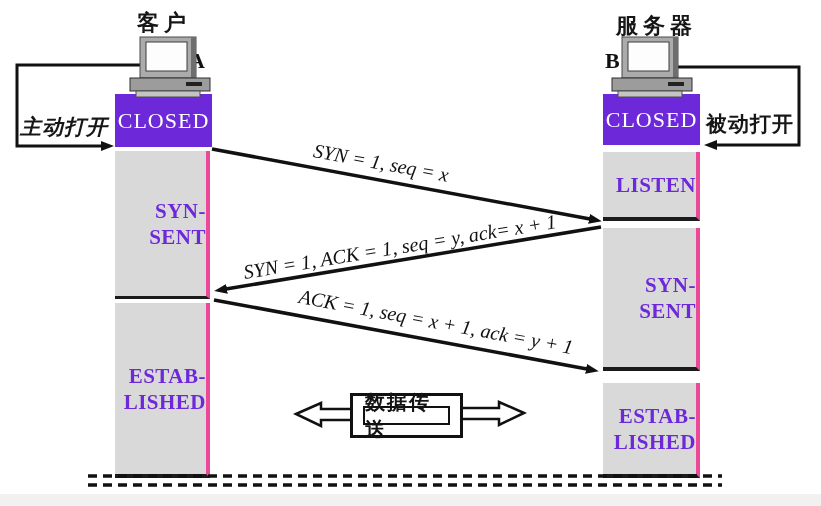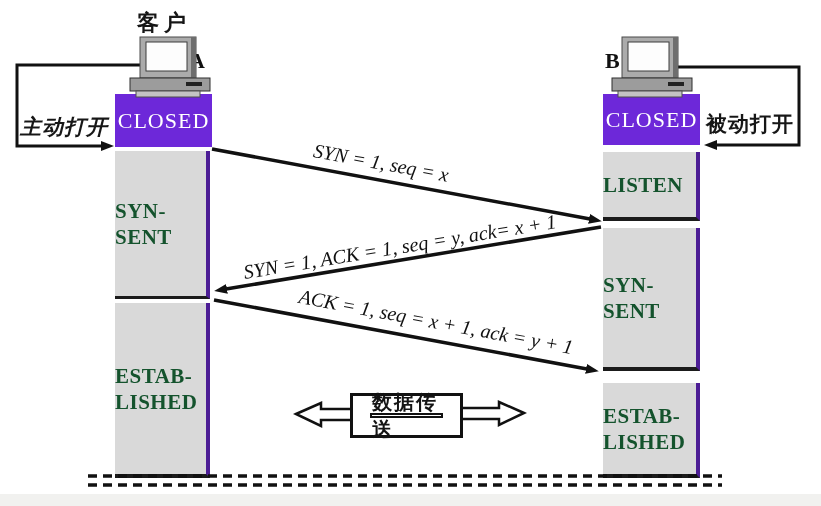--- a/index.html
+++ b/index.html
@@ -49,27 +49,27 @@
     display: flex;
     align-items: center;
     justify-content: center;
     font-size: 22px;
     letter-spacing: 1px;
   }
   .state-box {
     position: absolute;
     z-index: 1;
     background: #d9d9d9;
-    border-right: 4px solid #4c1d95;
+    border-right: 4px solid #ec4899;
     border-bottom: 3px solid #1b1b1b;
     display: flex;
     flex-direction: column;
-    align-items: flex-start;
+    align-items: flex-end;
     justify-content: center;
-    color: #14532d;
+    color: #6d28d9;
     font-size: 21px;
     font-weight: 700;
     line-height: 26px;
     letter-spacing: 0.5px;
   }
   svg.overlay {
     position: absolute;
     left: 0; top: 0;
     z-index: 2;
     pointer-events: none;
@@ -85,21 +85,21 @@
     font-style: italic;
     color: #111;
     white-space: nowrap;
   }
   .dt-box {
     position: absolute;
     z-index: 3;
     left: 350px; top: 393px;
     width: 113px; height: 45px;
     border: 3px solid #111;
-    padding: 17px;
+    padding: 10px;
     background: #ffffff;
   }
   .dt-inner {
     border: 2px solid #111;
     width: 100%; height: 100%;
     display: flex;
     align-items: center;
     justify-content: center;
     font-size: 20px;
     font-weight: 600;
@@ -116,20 +116,21 @@
   }
 </style>
 </head>
 <body>
 
 <div class="canvas">
 
   <div class="bottom-strip"></div>
 
   <div class="role-label" style="left:137px; top:8px;">客户</div>
+  <div class="role-label" style="left:616px; top:11px;">服务器</div>
 
   <div class="host-letter" style="left:189px; top:48px;">A</div>
   <div class="host-letter" style="left:605px; top:48px;">B</div>
 
   <div class="open-label" style="left:20px; top:113px;font-style:italic;">主动打开</div>
   <div class="open-label" style="left:706px; top:110px;">被动打开</div>
 
   <svg class="computer-icon" style="left:128px; top:36px;" width="88" height="62" viewBox="0 0 88 62">
     <rect x="12" y="1" width="56" height="41" fill="#ababab" stroke="#4a4a4a"></rect>
     <rect x="63" y="1" width="5" height="41" fill="#6e6e6e"></rect>

